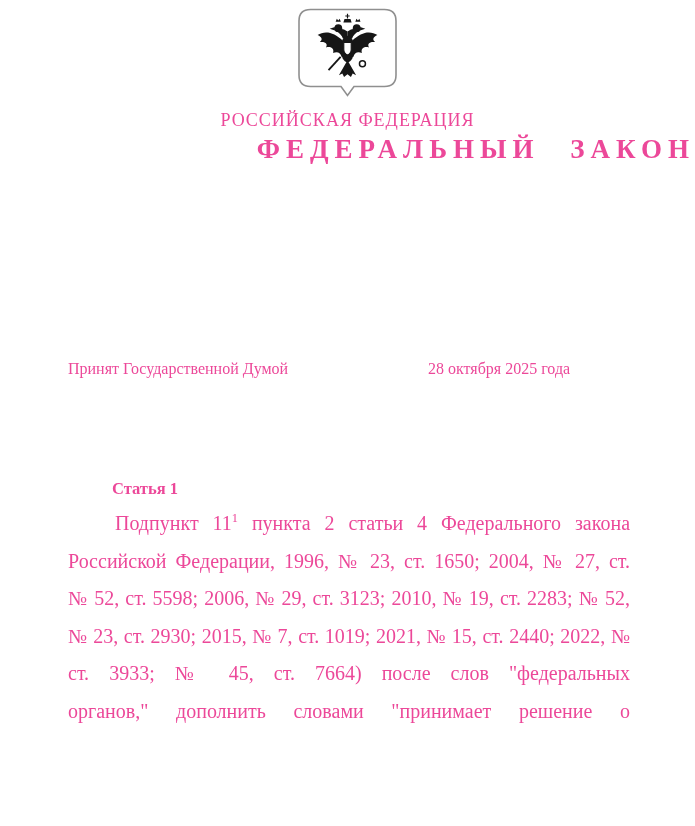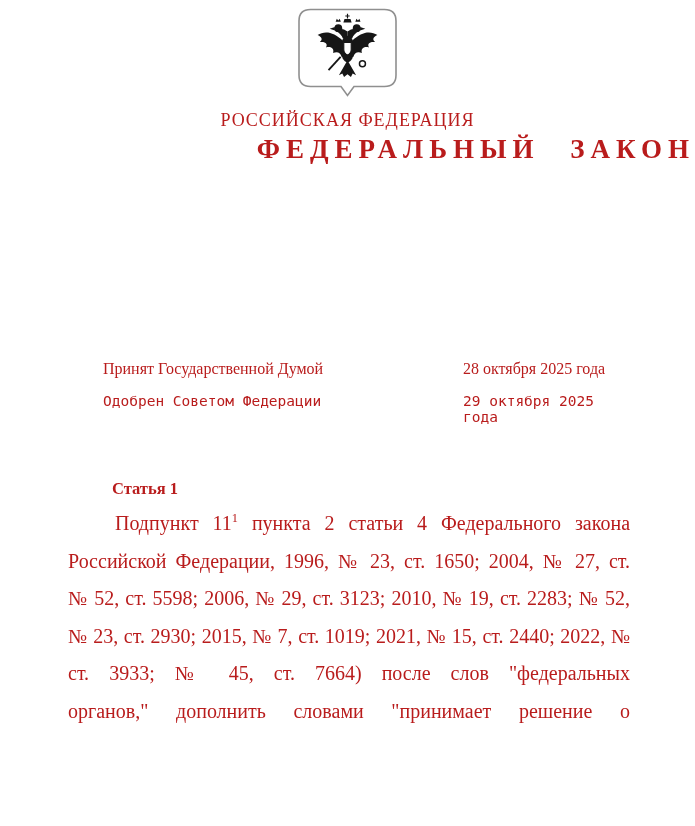--- a/index.html
+++ b/index.html
@@ -1,21 +1,21 @@
 <!DOCTYPE html>
 <html><head>
 <meta charset="utf-8">
 <style>
   html, body { margin: 0; padding: 0; background: #ffffff; }
   .page {
     position: relative;
     width: 695px;
     height: 826px;
     background: #ffffff;
-    color: #b91c1c;
+    color: #ec4899;
     font-family: "Liberation Serif", "DejaVu Serif", serif;
     overflow: hidden;
   }
 
   .emblem { position: absolute; top: 8px; left: 297px; width: 101px; height: 94px; }
 
   .country-header {
     position: absolute; top: 110px; left: 0; width: 100%;
     text-align: center; font-size: 18px; letter-spacing: 1px;
   }
@@ -27,21 +27,21 @@
   }
 
   .law-title {
     position: absolute; top: 244px; left: 48px; width: 599px;
     text-align: center; font-weight: bold; font-size: 16.5px; line-height: 21.5px;
   }
 
   sup { font-size: 0.62em; line-height: 0; vertical-align: super; }
 
   .adoption { position: absolute; top: 360px; left: 68px; width: 562px; font-size: 16px; }
-  .adopt-row { position: relative; height: 31px; margin-left: 35px; }
+  .adopt-row { position: relative; height: 31px; }
   .adopt-row.mono {
     font-family: "DejaVu Sans Mono", "Liberation Mono", monospace;
     font-size: 14.5px; padding-top: 2px;
   }
   .adopt-date { position: absolute; left: 360px; top: 0; }
   .adopt-row.mono .adopt-date { top: 2px; }
 
   .article-heading {
     position: absolute; top: 479px; left: 112px;
     font-size: 16.5px; font-weight: bold; text-align: right;
@@ -88,24 +88,20 @@
   <div class="country-header">РОССИЙСКАЯ ФЕДЕРАЦИЯ</div>
 
   <div class="document-type">ФЕДЕРАЛЬНЫЙ  ЗАКОН</div>
 
 
   <div class="adoption">
     <div class="adopt-row">
       <span class="adopt-label">Принят Государственной Думой</span>
       <span class="adopt-date">28 октября 2025 года</span>
     </div>
-    <div class="adopt-row mono">
-      <span class="adopt-label">Одобрен Советом Федерации</span>
-      <span class="adopt-date">29 октября 2025 года</span>
-    </div>
   </div>
 
   <div class="article-heading">Статья 1</div>
 
   <div class="body-text">
     <div class="b-line indent"><span>Подпункт 11</span><sup>1</sup><span> пункта 2 статьи 4 Федерального закона</span></div>
     <div class="b-line">Российской Федерации, 1996, № 23, ст. 1650; 2004, № 27, ст. 2711; 2005,</div>
     <div class="b-line">№ 52, ст. 5598; 2006, № 29, ст. 3123; 2010, № 19, ст. 2283; № 52, ст. 6992;</div>
     <div class="b-line">№ 23, ст. 2930; 2015, № 7, ст. 1019; 2021, № 15, ст. 2440; 2022, № 24,</div>
     <div class="b-line">ст. 3933; № 45, ст. 7664) после слов "федеральных государственных</div>

